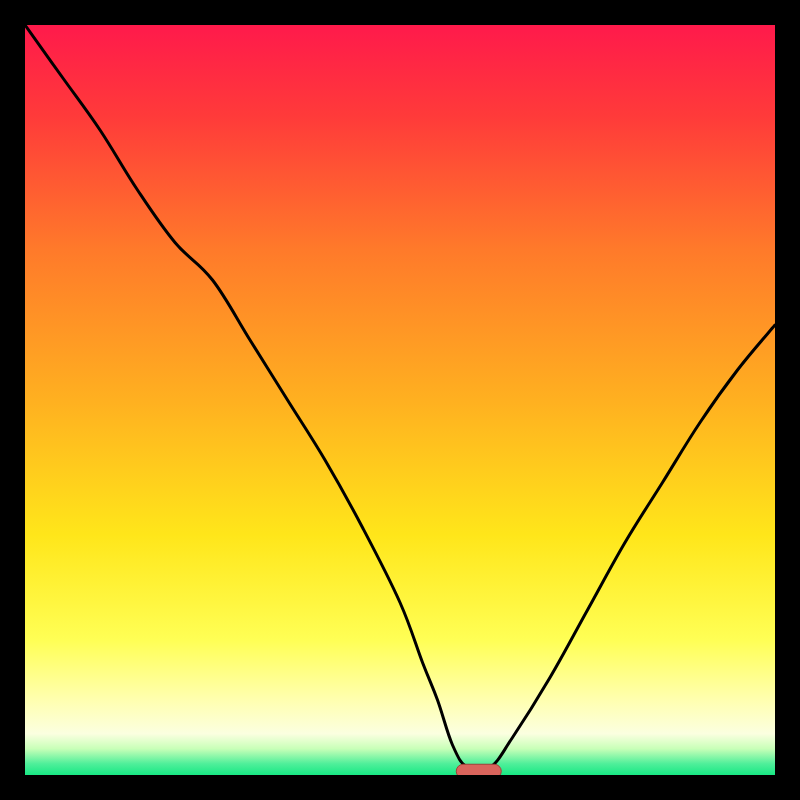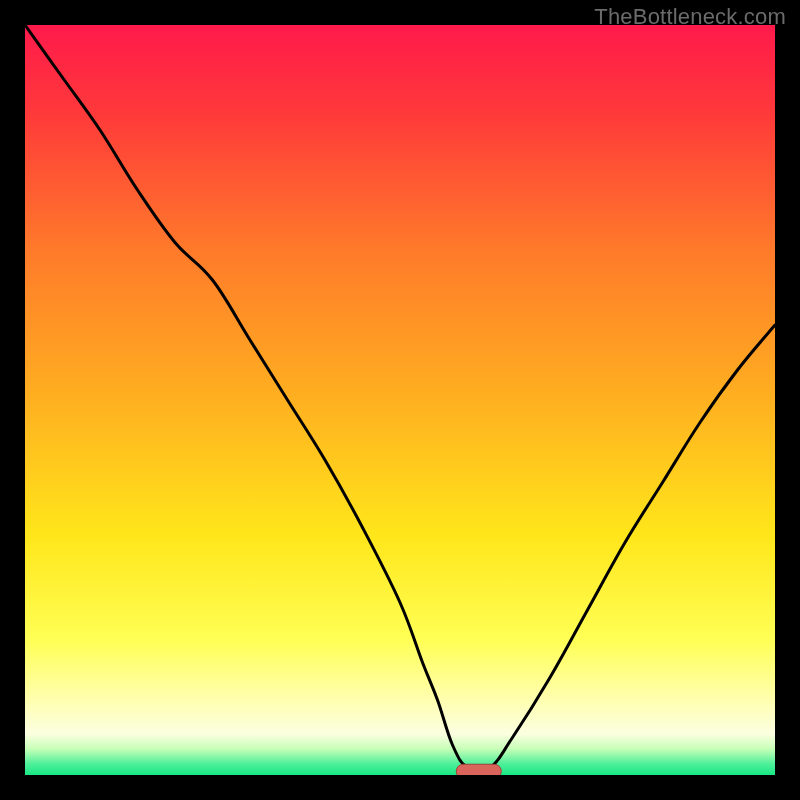--- a/index.html
+++ b/index.html
@@ -33,21 +33,20 @@
     top: 25px;
     width: 750px;
     height: 750px;
   }
   svg { display: block; }
 </style>
 </head>
 <body>
 
 <div class="frame">
-  <div class="watermark">TheBottleneck.com</div>
   <div class="plot-wrap">
     <svg id="chart-svg" width="750" height="750" viewBox="0 0 750 750">
       <defs>
         <linearGradient id="bg-grad" x1="0" y1="0" x2="0" y2="1">
             <stop offset="0.00%" stop-color="#ff1a4b"></stop>
             <stop offset="12.00%" stop-color="#ff3a3a"></stop>
             <stop offset="30.00%" stop-color="#ff7a2a"></stop>
             <stop offset="50.00%" stop-color="#ffb020"></stop>
             <stop offset="68.00%" stop-color="#ffe61a"></stop>
             <stop offset="82.00%" stop-color="#ffff55"></stop>

